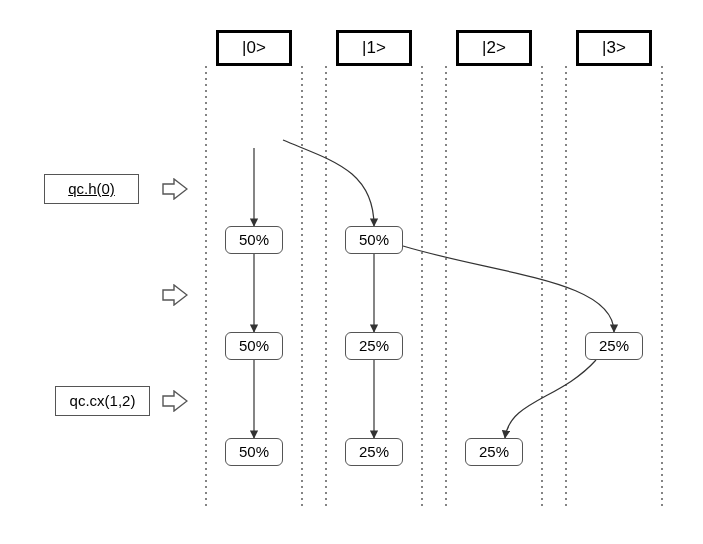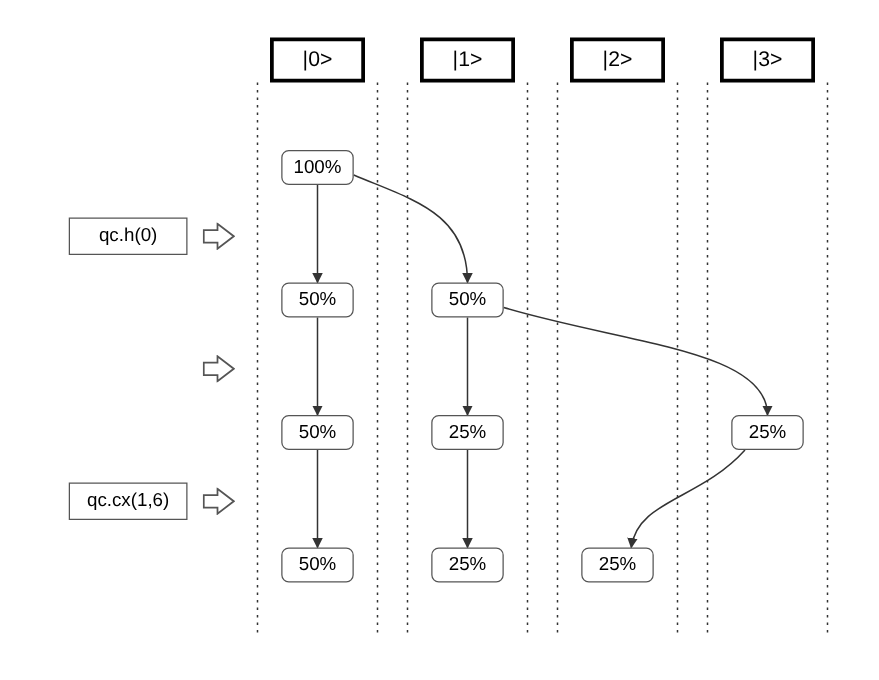--- a/index.html
+++ b/index.html
@@ -110,34 +110,33 @@
 
       <path d="M 596 360 C 560 400, 510 400, 505 438" marker-end="url(#ah)"></path>
     </g>
   </svg>
 
   <div class="state-header" style="left:216px; top:30px;"><span>|0&gt;</span></div>
   <div class="state-header" style="left:336px; top:30px;"><span>|1&gt;</span></div>
   <div class="state-header" style="left:456px; top:30px;"><span>|2&gt;</span></div>
   <div class="state-header" style="left:576px; top:30px;"><span>|3&gt;</span></div>
 
-  <div class="gate-box" style="left:55px; top:174px;"><span>qc.h(0)</span></div>
-  <div class="gate-box" style="left:55px; top:386px;"><span>qc.cx(1,6)</span></div>
+  <div class="gate-box" style="left:44px; top:174px;text-decoration:underline;"><span>qc.h(0)</span></div>
+  <div class="gate-box" style="left:55px; top:386px;"><span>qc.cx(1,2)</span></div>
 
   <svg class="arrow-icon" style="left:162px; top:178px;" viewBox="0 0 26 22">
     <path d="M1 6 H12 V1 L25 11 L12 21 V16 H1 Z" fill="#fff" stroke="#555" stroke-width="1.4"></path>
   </svg>
   <svg class="arrow-icon" style="left:162px; top:284px;" viewBox="0 0 26 22">
     <path d="M1 6 H12 V1 L25 11 L12 21 V16 H1 Z" fill="#fff" stroke="#555" stroke-width="1.4"></path>
   </svg>
   <svg class="arrow-icon" style="left:162px; top:390px;" viewBox="0 0 26 22">
     <path d="M1 6 H12 V1 L25 11 L12 21 V16 H1 Z" fill="#fff" stroke="#555" stroke-width="1.4"></path>
   </svg>
 
-  <div class="prob-box" style="left:225px; top:120px;"><span>100%</span></div>
 
   <div class="prob-box" style="left:225px; top:226px;"><span>50%</span></div>
   <div class="prob-box" style="left:345px; top:226px;"><span>50%</span></div>
 
   <div class="prob-box" style="left:225px; top:332px;"><span>50%</span></div>
   <div class="prob-box" style="left:345px; top:332px;"><span>25%</span></div>
   <div class="prob-box" style="left:585px; top:332px;"><span>25%</span></div>
 
   <div class="prob-box" style="left:225px; top:438px;"><span>50%</span></div>
   <div class="prob-box" style="left:345px; top:438px;"><span>25%</span></div>

